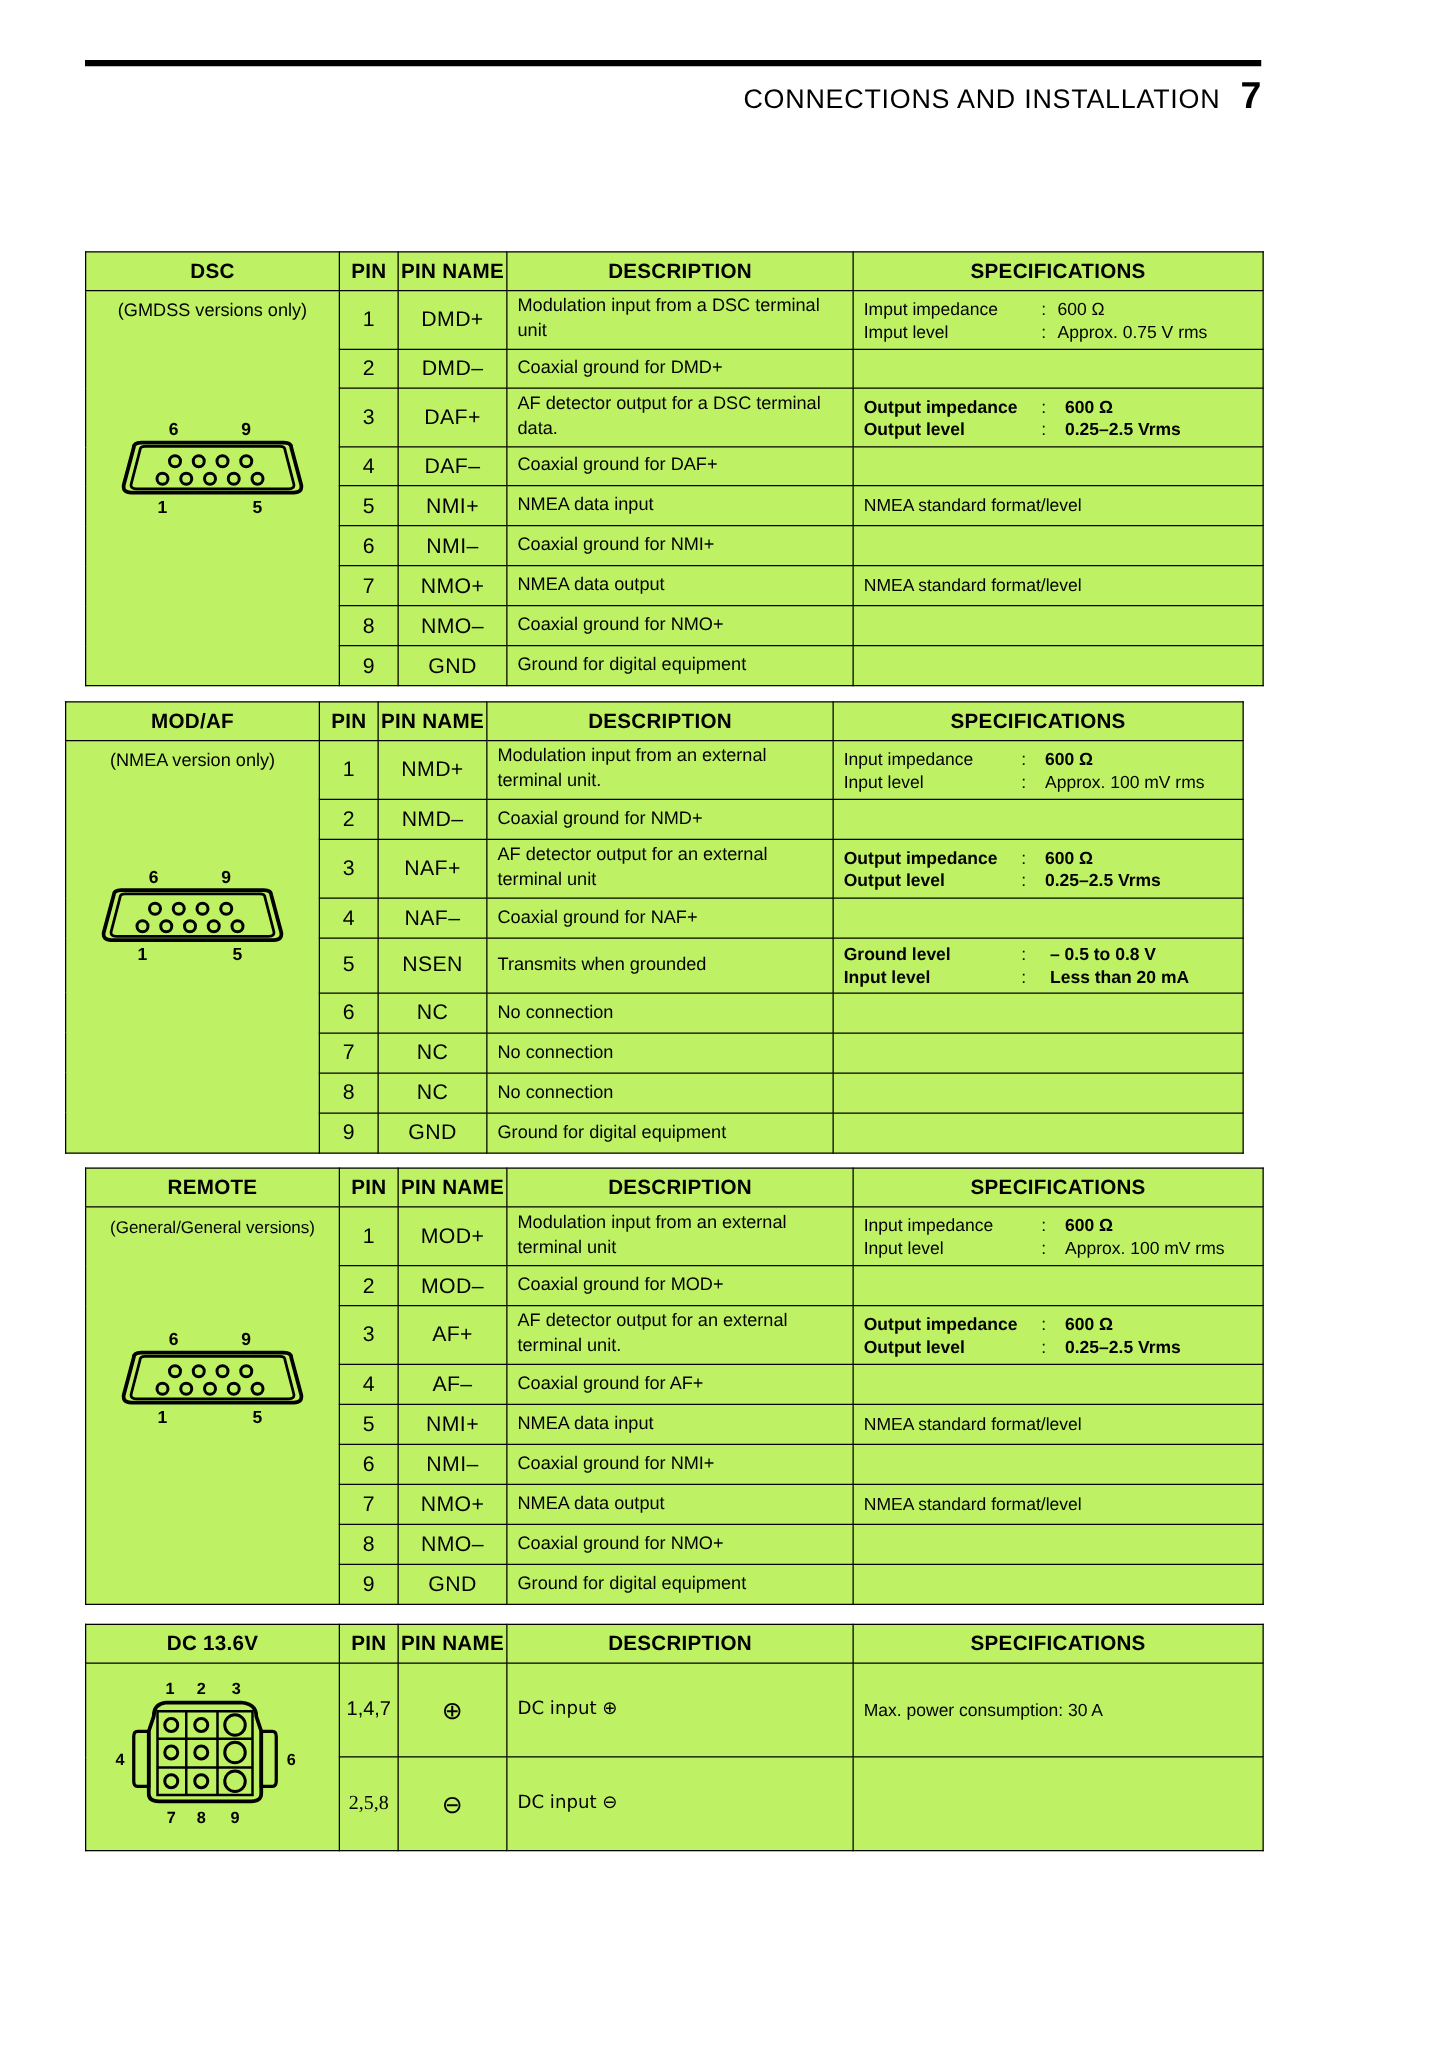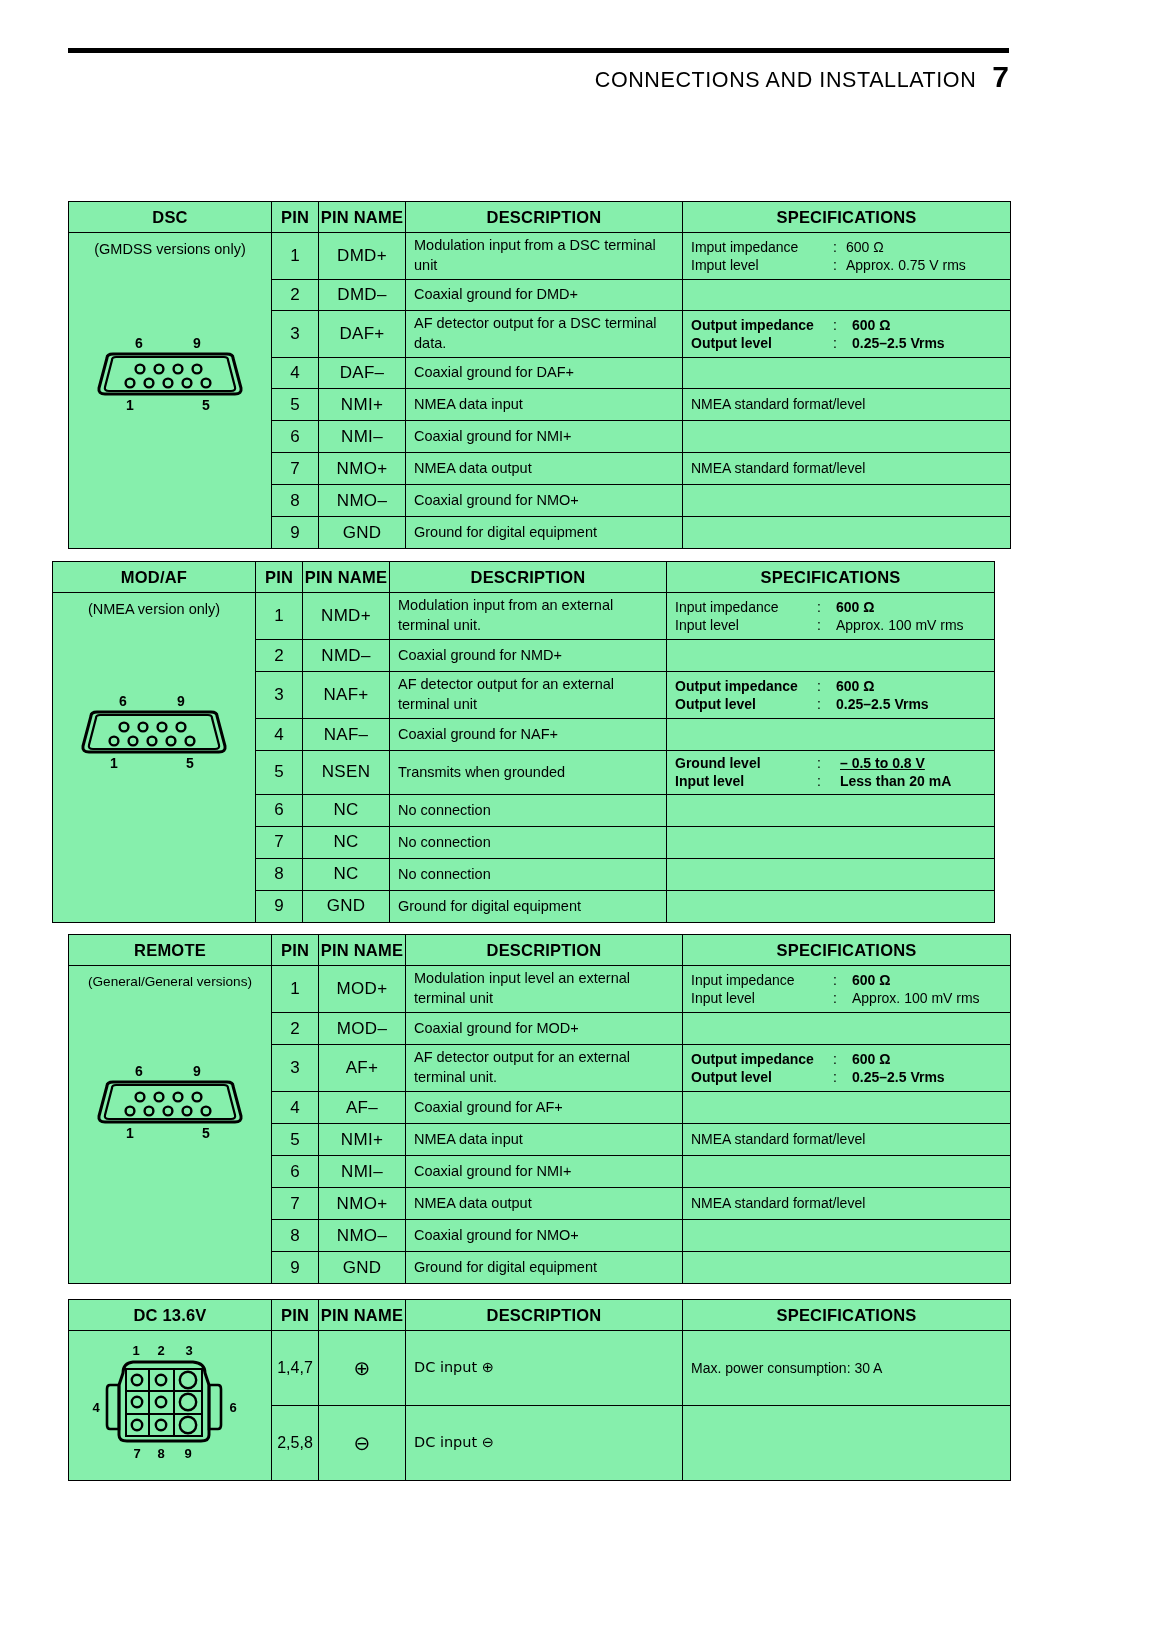--- a/index.html
+++ b/index.html
@@ -54,21 +54,21 @@
     font-size: 30px;
     font-weight: 700;
     line-height: 1;
   }
 
   
   .pin-table {
     position: absolute;
     border-collapse: collapse;
     table-layout: fixed;
-    background: #86efac;
+    background: #bef264;
   }
   .pin-table td, .pin-table th {
     border: 1.6px solid #000;
     padding: 0;
     vertical-align: middle;
     font-weight: 400;
   }
   .pin-table th {
     text-align: center;
     font-size: 16.5px;
@@ -375,21 +375,21 @@
       <td class="c-spec"></td>
     </tr>
     <tr>
       <td class="c-pin" style="height:42px;">5</td>
       <td class="c-pinname">NSEN</td>
       <td class="c-desc">Transmits when grounded</td>
       <td class="c-spec">
         <div class="spec-line spec-bold">
           <span class="spec-key">Ground level</span>
           <span class="spec-colon">:</span>
-          <span class="spec-val" style="padding-left:10px;text-decoration:underline;">– 0.5 to 0.8 V</span>
+          <span class="spec-val" style="padding-left:10px;">– 0.5 to 0.8 V</span>
         </div>
         <div class="spec-line spec-bold">
           <span class="spec-key">Input level</span>
           <span class="spec-colon">:</span>
           <span class="spec-val" style="padding-left:10px;">Less than 20 mA</span>
         </div>
       </td>
     </tr>
     <tr>
       <td class="c-pin" style="height:31px;">6</td>
@@ -452,21 +452,21 @@
             <circle cx="99" cy="51" r="4.4" fill="none" stroke="#000" stroke-width="2.4"></circle>
             <circle cx="118" cy="51" r="4.4" fill="none" stroke="#000" stroke-width="2.4"></circle>
             <circle cx="137" cy="51" r="4.4" fill="none" stroke="#000" stroke-width="2.4"></circle>
             <text x="61" y="78" font-family="Liberation Sans, sans-serif" font-size="14" font-weight="700" text-anchor="middle">1</text>
             <text x="137" y="78" font-family="Liberation Sans, sans-serif" font-size="14" font-weight="700" text-anchor="middle">5</text>
           </svg>
         </div>
       </td>
       <td class="c-pin" style="height:46px;">1</td>
       <td class="c-pinname">MOD+</td>
-      <td class="c-desc">Modulation input level an external terminal unit</td>
+      <td class="c-desc">Modulation input from an external terminal unit</td>
       <td class="c-spec">
         <div class="spec-line">
           <span class="spec-key">Input impedance</span>
           <span class="spec-colon">:</span>
           <span class="spec-val" style="padding-left:6px; font-weight:700;">600 Ω</span>
         </div>
         <div class="spec-line">
           <span class="spec-key">Input level</span>
           <span class="spec-colon">:</span>
           <span class="spec-val" style="padding-left:6px;">Approx. 100 mV rms</span>
@@ -586,21 +586,21 @@
             <text x="119" y="117" font-family="Liberation Sans, sans-serif" font-size="13" font-weight="700" text-anchor="middle">9</text>
           </svg>
         </div>
       </td>
       <td class="c-pin" style="height:74px; font-size:16px;">1,4,7</td>
       <td class="c-pinname sym" style="font-size:20px;">⊕</td>
       <td class="c-desc sym">DC input ⊕</td>
       <td class="c-spec spec-plain">Max. power consumption: 30 A</td>
     </tr>
     <tr>
-      <td class="c-pin" style="height:74px; font-size:16px;">2,5,8</td>
+      <td class="c-pin" style="height:74px; font-size:16px;font-family:Liberation Serif, serif;">2,5,8</td>
       <td class="c-pinname sym" style="font-size:20px;">⊖</td>
       <td class="c-desc sym">DC input ⊖</td>
       <td class="c-spec"></td>
     </tr>
   </tbody>
     </table>
 
   <div class="footer-rule"></div>
   <div class="footer-page">17</div>
 

